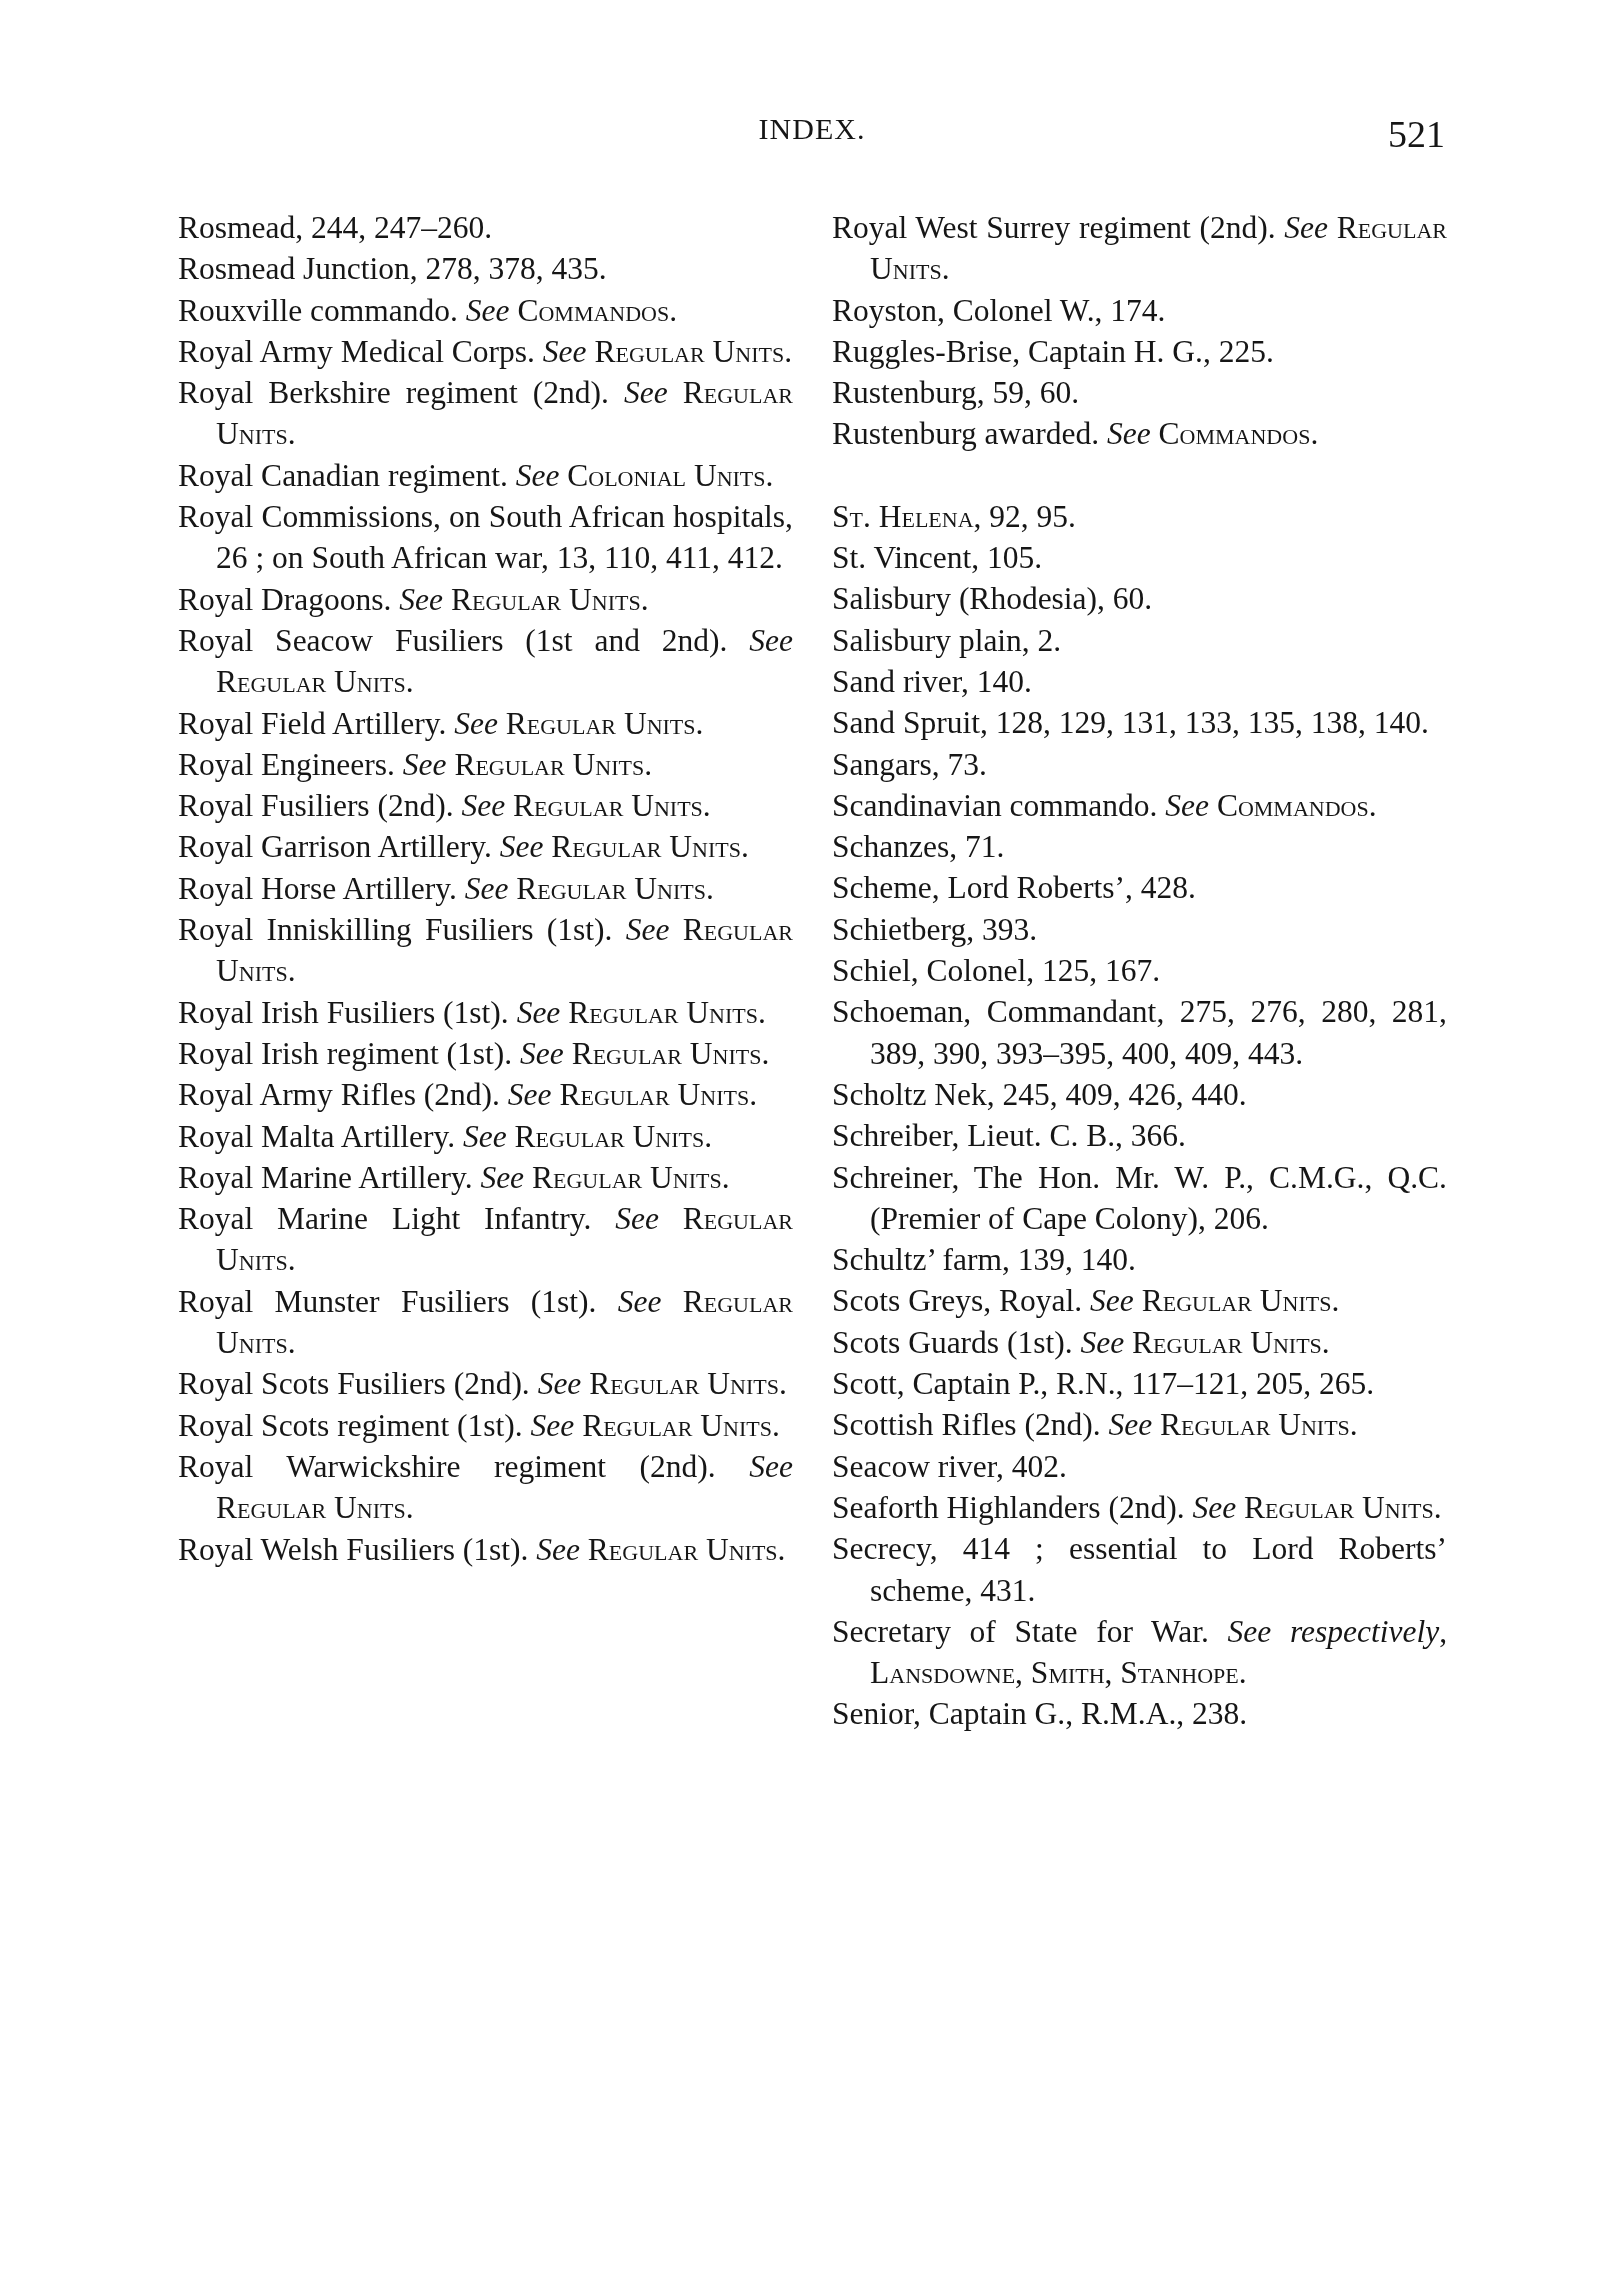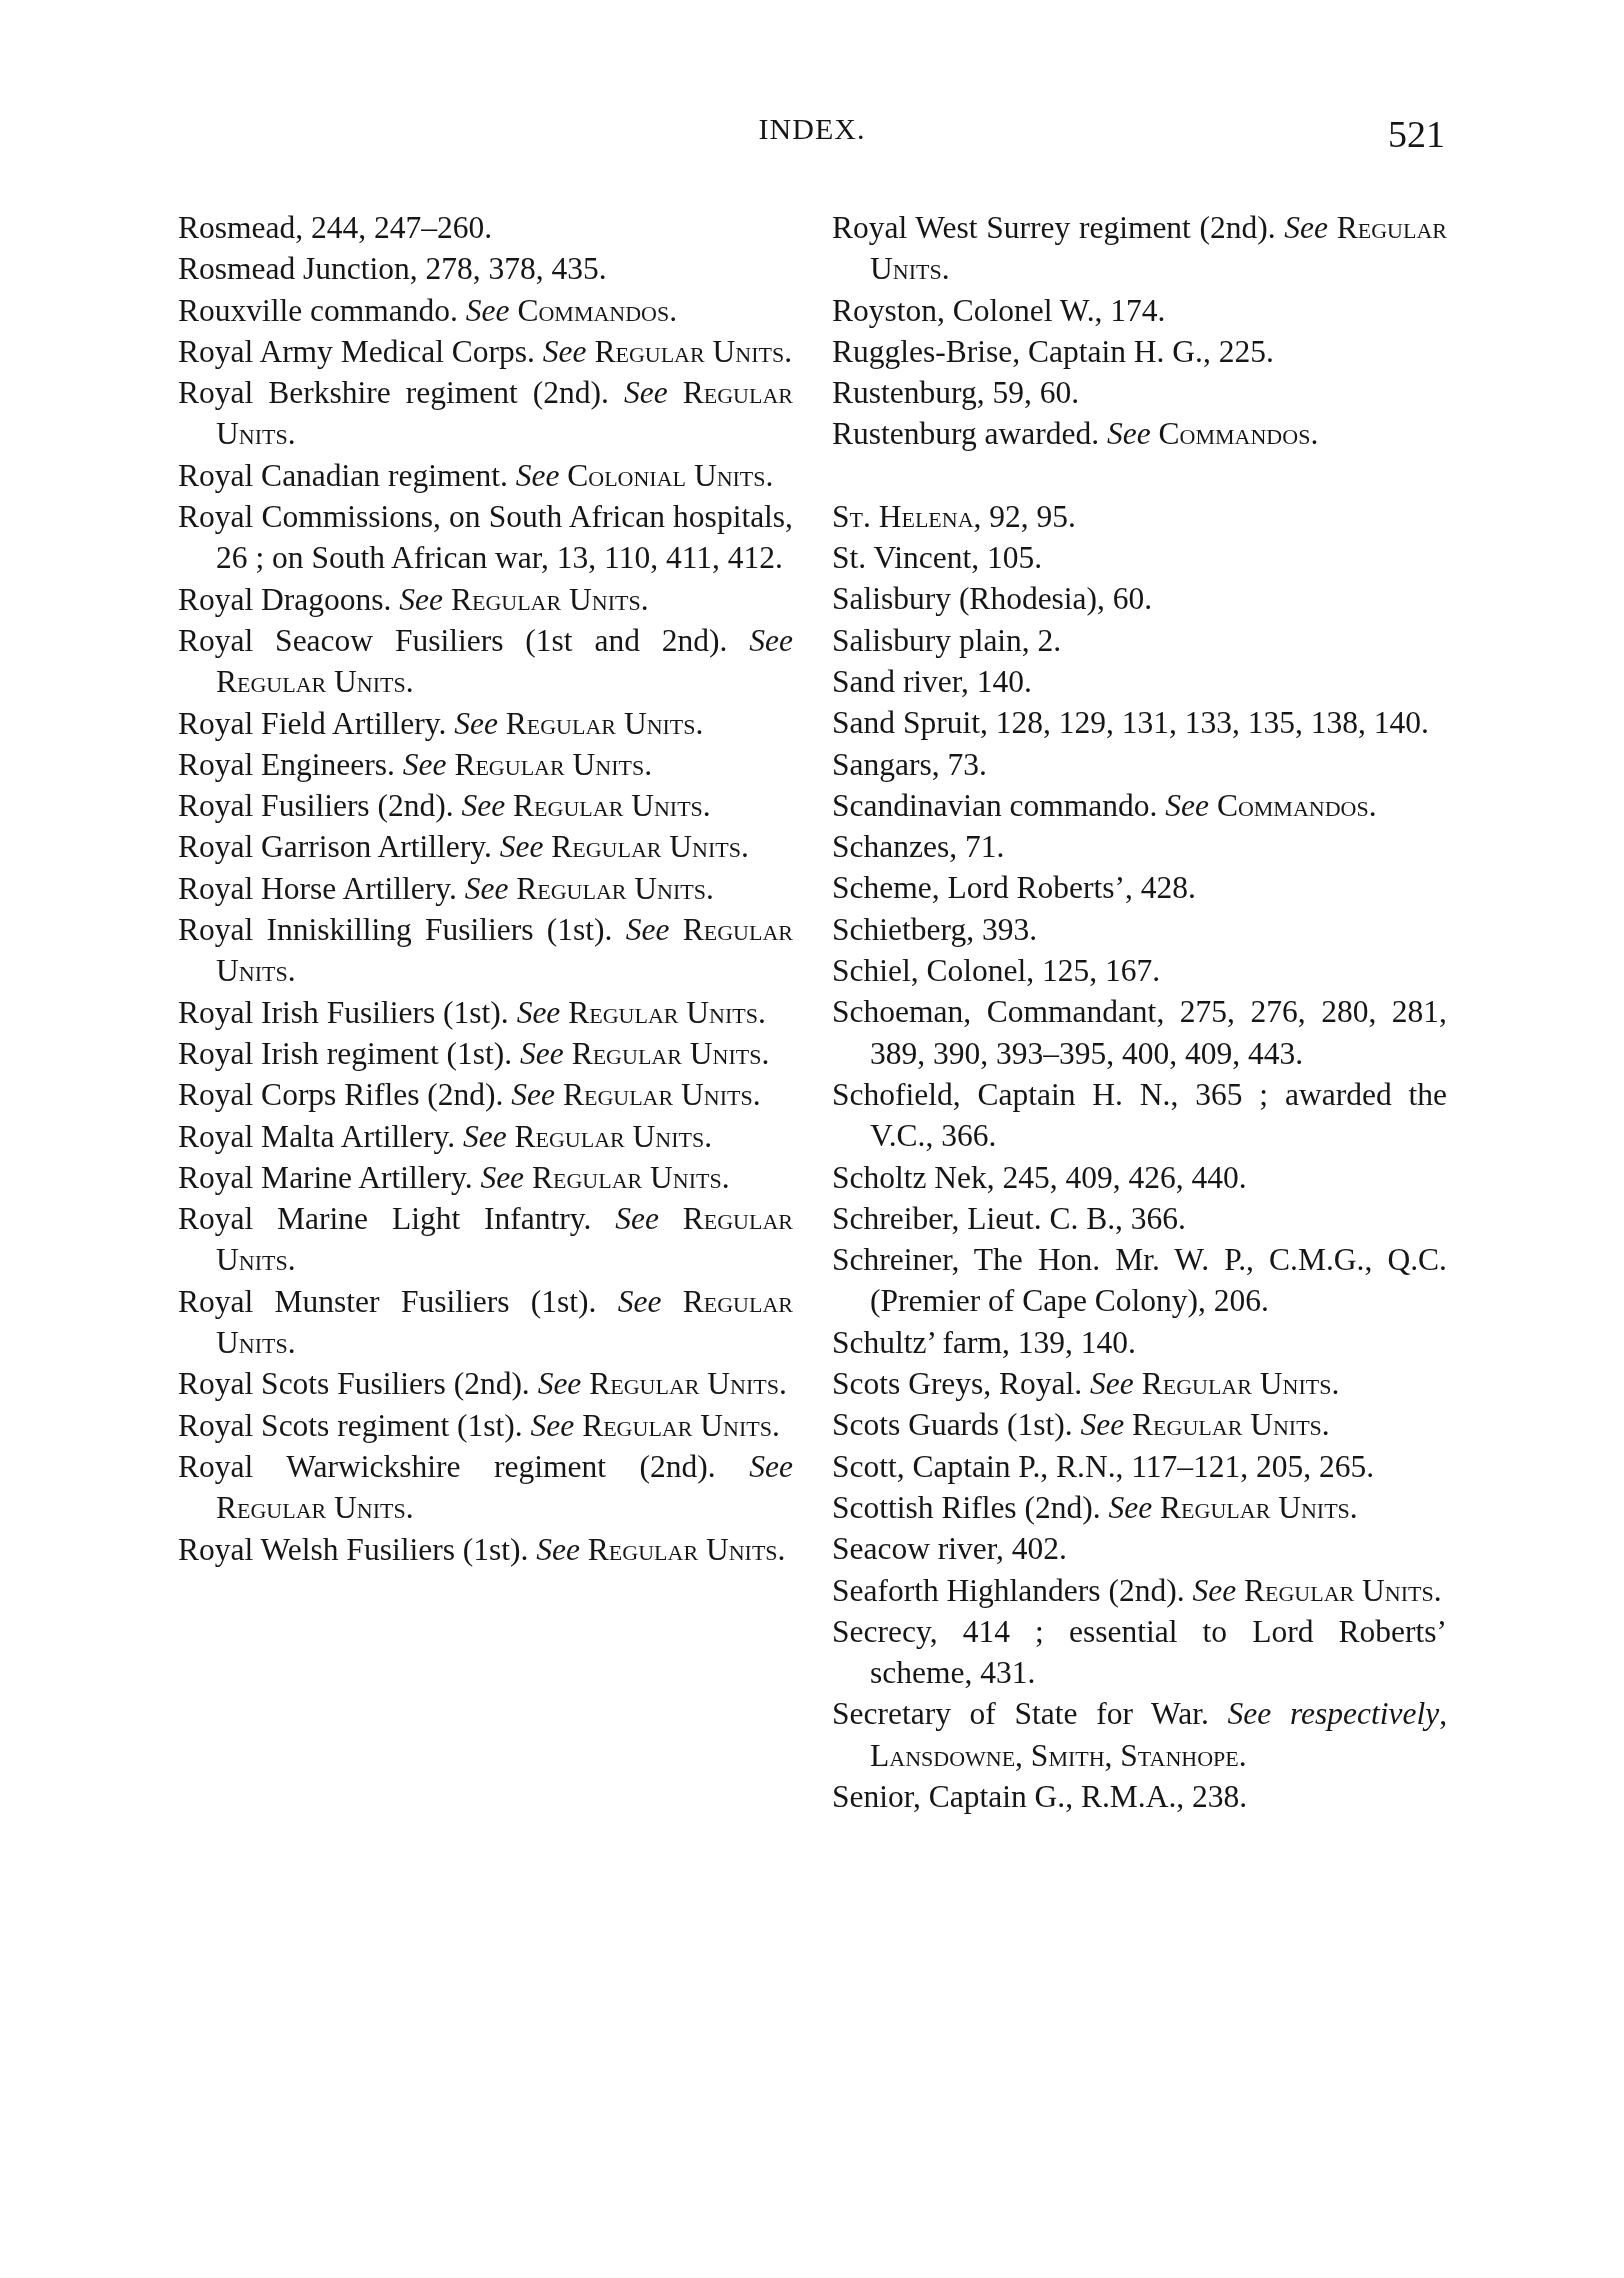--- a/index.html
+++ b/index.html
@@ -52,21 +52,21 @@
     <p class="entry"><span>Royal Dragoons. </span><span class="it">See</span><span class="sc"> Regular Units.</span></p>
     <p class="entry"><span>Royal Seacow Fusiliers (1st and 2nd). </span><span class="it">See</span><span class="sc"> Regular Units.</span></p>
     <p class="entry"><span>Royal Field Artillery. </span><span class="it">See</span><span class="sc"> Regular Units.</span></p>
     <p class="entry"><span>Royal Engineers. </span><span class="it">See</span><span class="sc"> Regular Units.</span></p>
     <p class="entry"><span>Royal Fusiliers (2nd). </span><span class="it">See</span><span class="sc"> Regular Units.</span></p>
     <p class="entry"><span>Royal Garrison Artillery. </span><span class="it">See</span><span class="sc"> Regular Units.</span></p>
     <p class="entry"><span>Royal Horse Artillery. </span><span class="it">See</span><span class="sc"> Regular Units.</span></p>
     <p class="entry"><span>Royal Inniskilling Fusiliers (1st). </span><span class="it">See</span><span class="sc"> Regular Units.</span></p>
     <p class="entry"><span>Royal Irish Fusiliers (1st). </span><span class="it">See</span><span class="sc"> Regular Units.</span></p>
     <p class="entry"><span>Royal Irish regiment (1st). </span><span class="it">See</span><span class="sc"> Regular Units.</span></p>
-    <p class="entry"><span>Royal Corps Rifles (2nd). </span><span class="it">See</span><span class="sc"> Regular Units.</span></p>
+    <p class="entry"><span>Royal Army Rifles (2nd). </span><span class="it">See</span><span class="sc"> Regular Units.</span></p>
     <p class="entry"><span>Royal Malta Artillery. </span><span class="it">See</span><span class="sc"> Regular Units.</span></p>
     <p class="entry"><span>Royal Marine Artillery. </span><span class="it">See</span><span class="sc"> Regular Units.</span></p>
     <p class="entry"><span>Royal Marine Light Infantry. </span><span class="it">See</span><span class="sc"> Regular Units.</span></p>
     <p class="entry"><span>Royal Munster Fusiliers (1st). </span><span class="it">See</span><span class="sc"> Regular Units.</span></p>
     <p class="entry"><span>Royal Scots Fusiliers (2nd). </span><span class="it">See</span><span class="sc"> Regular Units.</span></p>
     <p class="entry"><span>Royal Scots regiment (1st). </span><span class="it">See</span><span class="sc"> Regular Units.</span></p>
     <p class="entry"><span>Royal Warwickshire regiment (2nd). </span><span class="it">See</span><span class="sc"> Regular Units.</span></p>
     <p class="entry"><span>Royal Welsh Fusiliers (1st). </span><span class="it">See</span><span class="sc"> Regular Units.</span></p>
   </div>
 <div class="column col-right">
@@ -81,21 +81,20 @@
     <p class="entry"><span>Salisbury plain, 2.</span></p>
     <p class="entry"><span>Sand river, 140.</span></p>
     <p class="entry"><span>Sand Spruit, 128, 129, 131, 133, 135, 138, 140.</span></p>
     <p class="entry"><span>Sangars, 73.</span></p>
     <p class="entry"><span>Scandinavian commando. </span><span class="it">See</span><span class="sc"> Commandos.</span></p>
     <p class="entry"><span>Schanzes, 71.</span></p>
     <p class="entry"><span>Scheme, Lord Roberts’, 428.</span></p>
     <p class="entry"><span>Schietberg, 393.</span></p>
     <p class="entry"><span>Schiel, Colonel, 125, 167.</span></p>
     <p class="entry"><span>Schoeman, Commandant, 275, 276, 280, 281, 389, 390, 393–395, 400, 409, 443.</span></p>
-    <p class="entry"><span>Schofield, Captain H. N., 365 ; awarded the V.C., 366.</span></p>
     <p class="entry"><span>Scholtz Nek, 245, 409, 426, 440.</span></p>
     <p class="entry"><span>Schreiber, Lieut. C. B., 366.</span></p>
     <p class="entry"><span>Schreiner, The Hon. Mr. W. P., C.M.G., Q.C. (Premier of Cape Colony), 206.</span></p>
     <p class="entry"><span>Schultz’ farm, 139, 140.</span></p>
     <p class="entry"><span>Scots Greys, Royal. </span><span class="it">See</span><span class="sc"> Regular Units.</span></p>
     <p class="entry"><span>Scots Guards (1st). </span><span class="it">See</span><span class="sc"> Regular Units.</span></p>
     <p class="entry"><span>Scott, Captain P., R.N., 117–121, 205, 265.</span></p>
     <p class="entry"><span>Scottish Rifles (2nd). </span><span class="it">See</span><span class="sc"> Regular Units.</span></p>
     <p class="entry"><span>Seacow river, 402.</span></p>
     <p class="entry"><span>Seaforth Highlanders (2nd). </span><span class="it">See</span><span class="sc"> Regular Units.</span></p>

